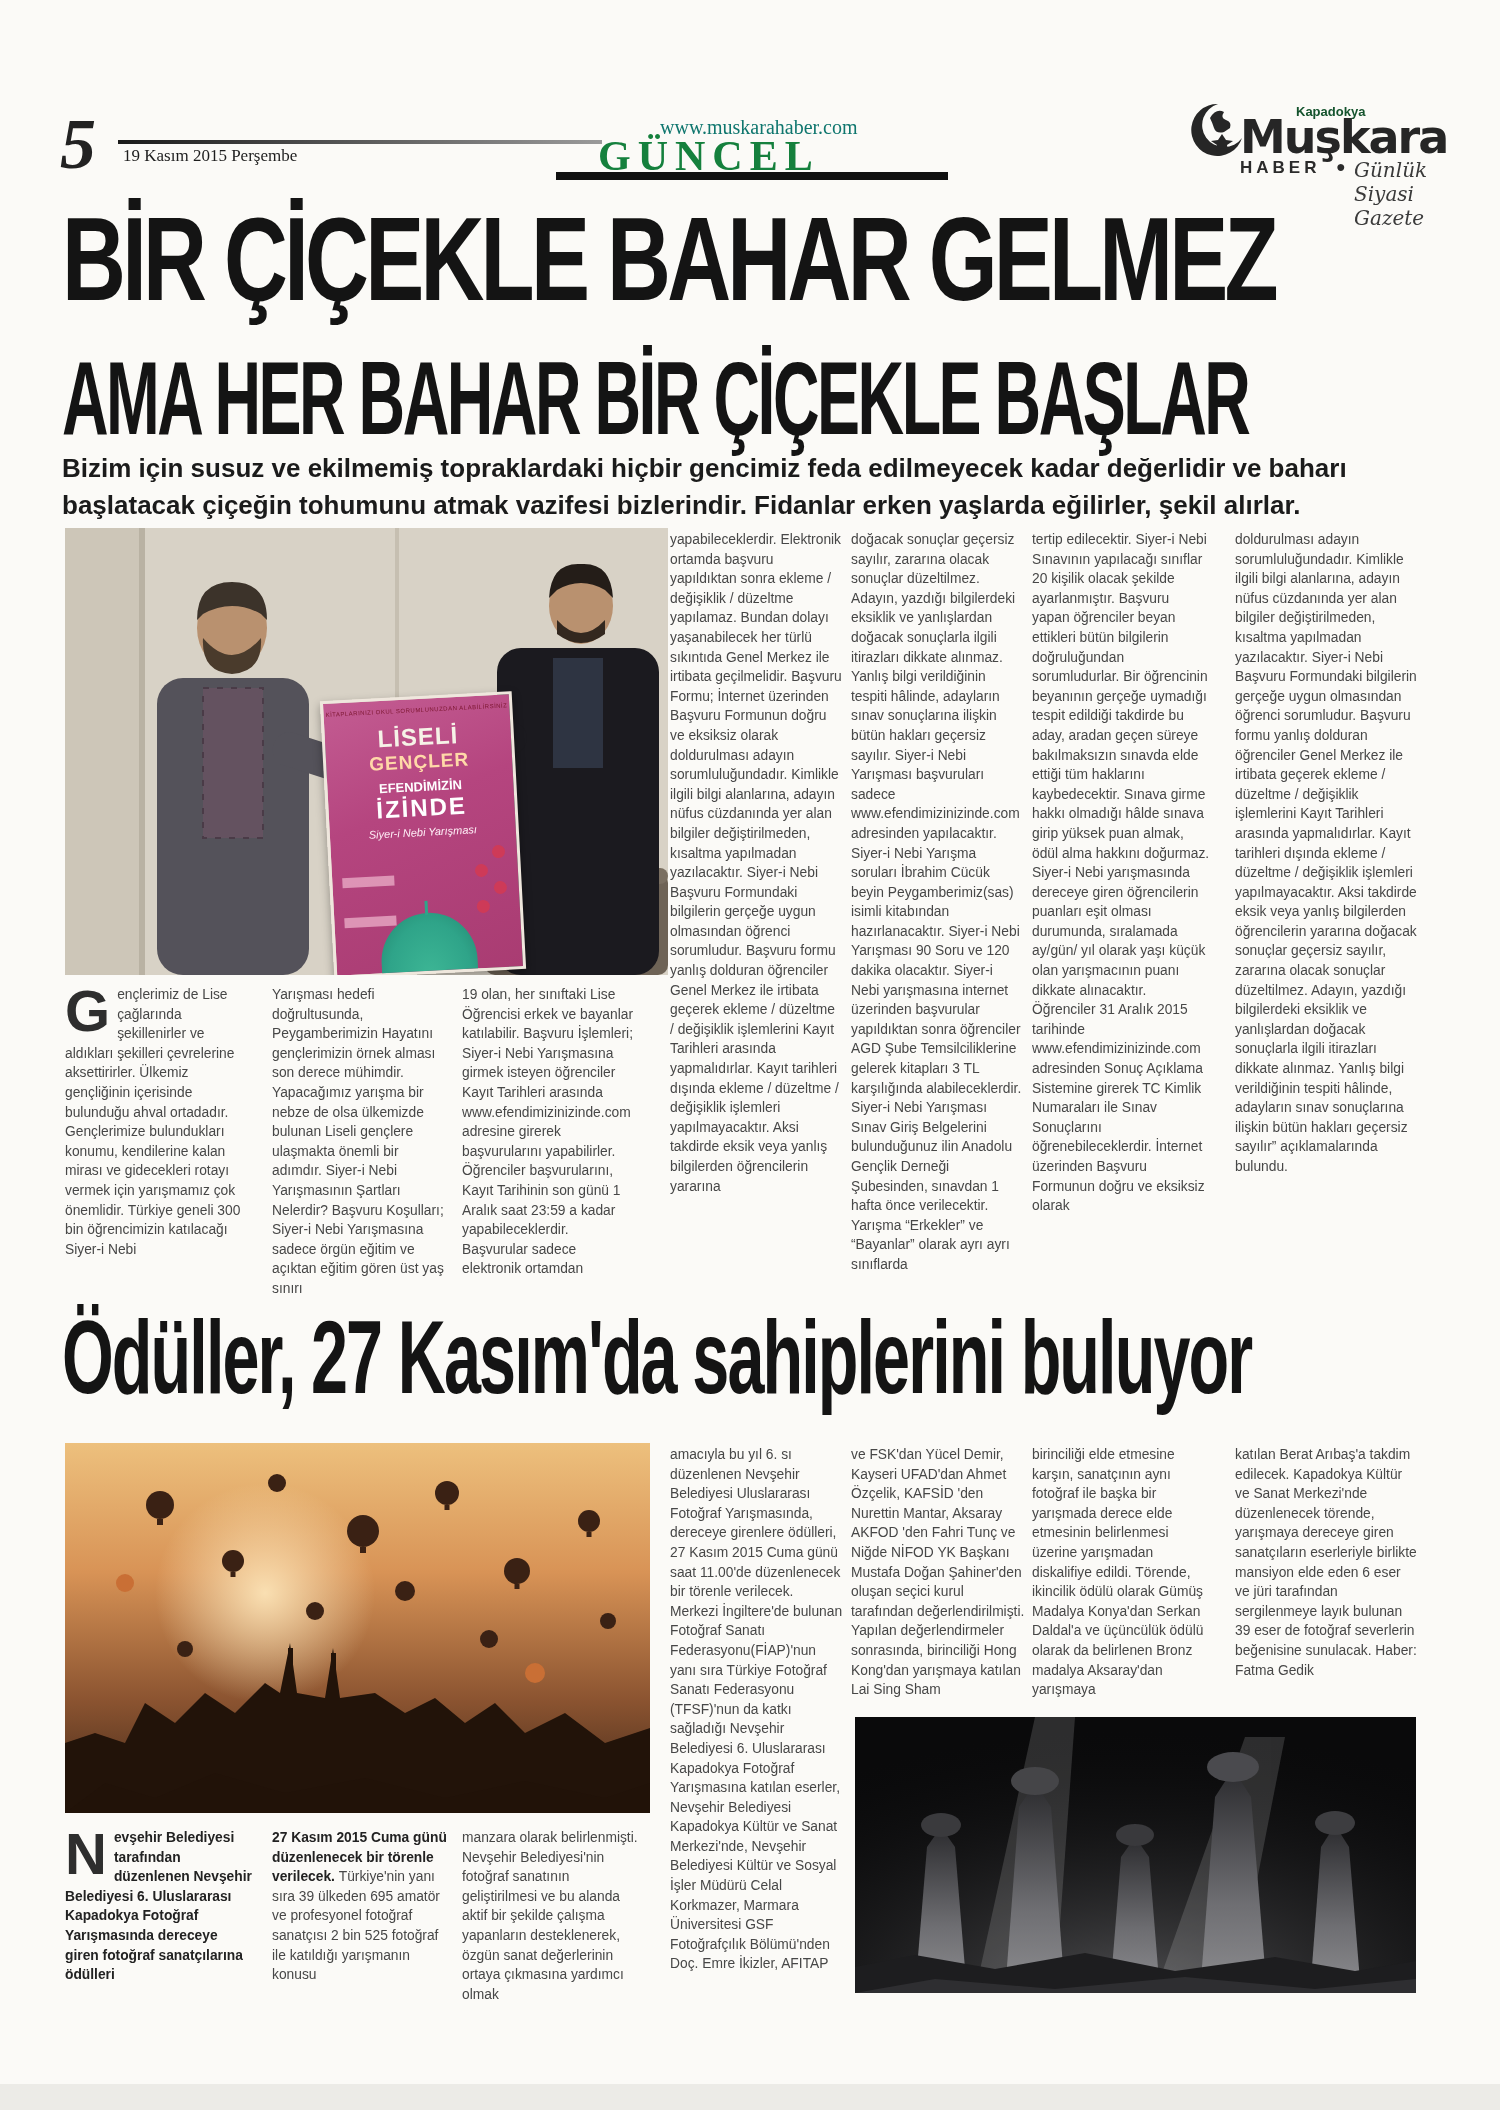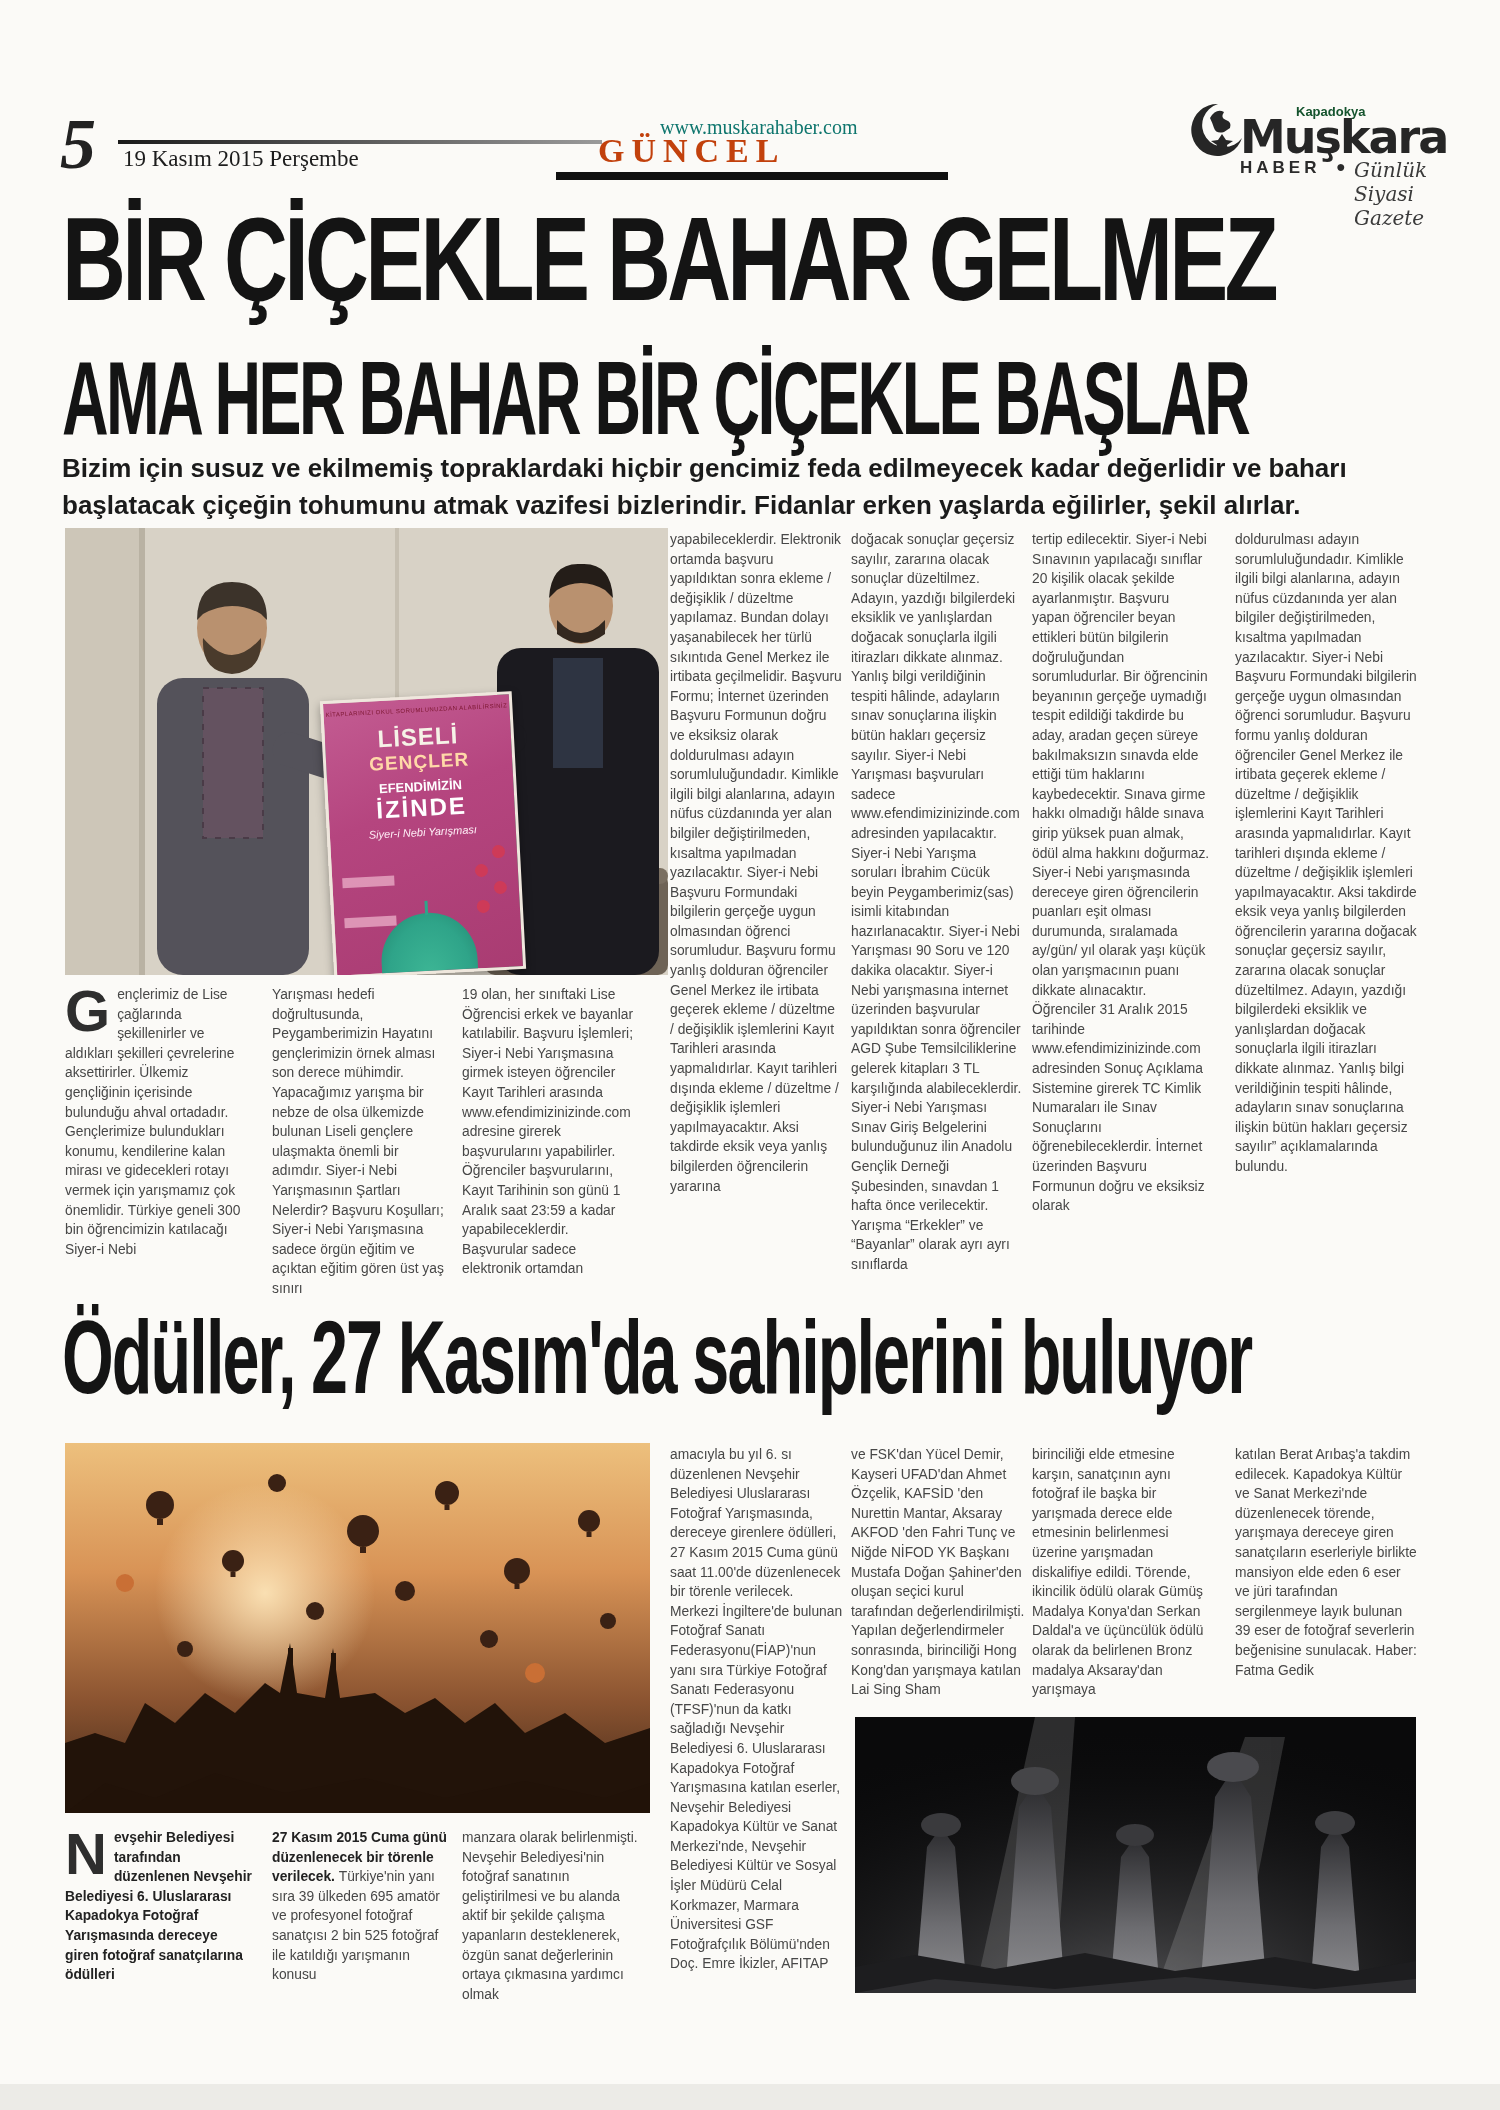--- a/index.html
+++ b/index.html
@@ -2,27 +2,27 @@
 <html lang="tr"><head>
 <meta charset="utf-8">
 <style>
   html,body{margin:0;padding:0;background:#888;}
   #page{position:relative;width:1500px;height:2110px;background:#fbfaf7;margin:0 auto;
         font-family:"Liberation Sans",sans-serif;overflow:hidden;}
   
   .pagenum{position:absolute;left:60px;top:108px;font-family:"Liberation Serif",serif;
            font-size:72px;font-weight:700;font-style:italic;color:#222;line-height:72px;}
   .dateline{position:absolute;left:123px;top:146px;font-family:"Liberation Serif",serif;
-            font-size:23px;color:#1d1d1d;}
+            font-size:17px;color:#1d1d1d;}
   .thinrule{position:absolute;left:118px;top:140px;width:484px;height:4px;
             background:linear-gradient(90deg,#1a1a1a,#9a9a9a);}
   .siteurl{position:absolute;left:660px;top:116px;font-family:"Liberation Serif",serif;
            font-size:20px;color:#0f766e;}
   .section{position:absolute;left:598px;top:132px;font-family:"Liberation Serif",serif;
-           font-size:34px;font-weight:700;letter-spacing:7px;color:#c2410c;}
+           font-size:42px;font-weight:700;letter-spacing:7px;color:#15803d;}
   .sectionbar{position:absolute;left:556px;top:172px;width:392px;height:8px;background:#101010;}
   
   .logo{position:absolute;left:1188px;top:100px;width:272px;height:80px;}
   .logo-kapadokya{position:absolute;left:108px;top:4px;font-size:13px;font-weight:700;color:#14532d;}
   .logo-name{position:absolute;left:52px;top:10px;font-size:46px;font-weight:800;color:#262626;
              font-family:"DejaVu Sans",sans-serif;letter-spacing:-2px;}
   .logo-haber{position:absolute;left:52px;top:58px;font-size:17px;font-weight:700;
               letter-spacing:4px;color:#2b2b2b;}
   .logo-dot{position:absolute;left:148px;top:58px;font-size:16px;color:#2b2b2b;}
   .logo-tagline{position:absolute;left:166px;top:58px;font-family:"DejaVu Serif",serif;

